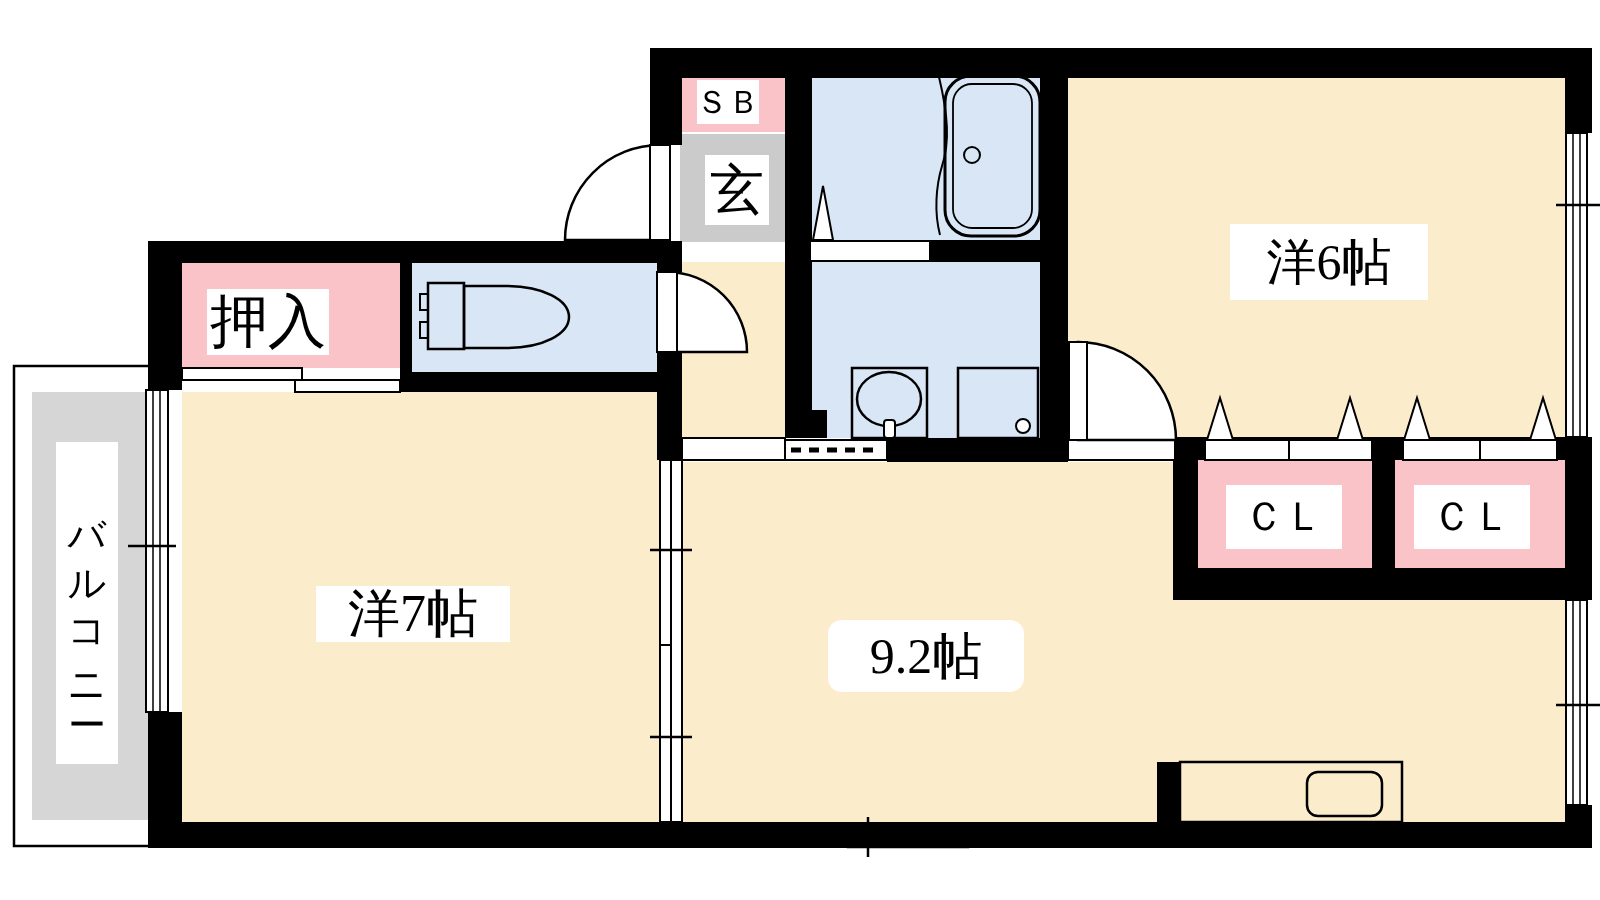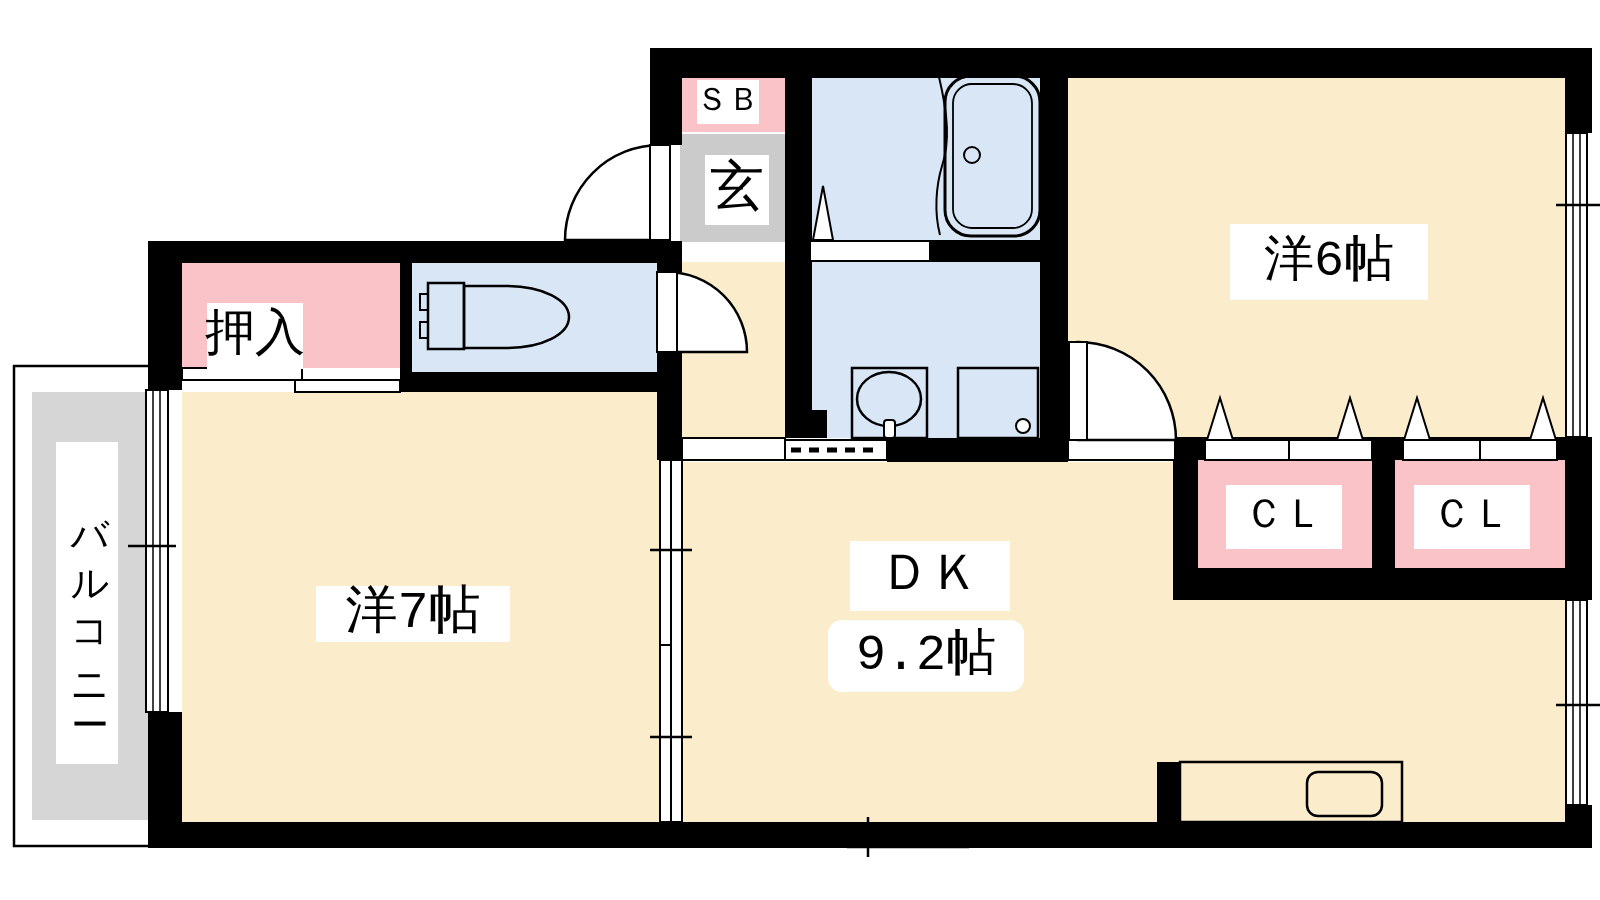--- a/index.html
+++ b/index.html
@@ -2,21 +2,21 @@
 <html style="--wall: #000000; --bg: #FFFFFF; --room_cream: #FBEDCB; --water_blue: #D8E6F6; --closet_pink: #F9C3C7; --genkan_gray: #CBCBCB; --balcony_gray: #D6D6D6; --counter_purple: #E8DFF4; --label_bg: #FFFFFF; --text: #000000;"><head>
 <meta charset="utf-8">
 <style>
   :root{
     --wall:#000000; --bg:#ffffff; --room_cream:#FBEDCB; --water_blue:#D8E6F6;
     --closet_pink:#F9C3C7; --genkan_gray:#CBCBCB; --balcony_gray:#D6D6D6;
     --counter_purple:#E8DFF4; --label_bg:#ffffff; --text:#000000;
   }
   html,body{margin:0;padding:0;background:var(--bg);}
   #stage{position:relative;width:1600px;height:900px;background:var(--bg);overflow:hidden;
-         font-family:Liberation Mono, monospace;}
+         font-family:Liberation Serif, serif;}
   svg{position:absolute;left:0;top:0;}
   .wall{fill:var(--wall);stroke:none;}
   .cream{fill:var(--room_cream);}
   .blue{fill:var(--water_blue);}
   .pink{fill:var(--closet_pink);}
   .gray{fill:var(--genkan_gray);}
   .bgray{fill:var(--balcony_gray);}
   .purple{fill:var(--counter_purple);}
   .white{fill:#ffffff;}
   .ln{stroke:#000;fill:none;}
@@ -177,21 +177,20 @@
     </g>
     <g>
       <rect x="1180" y="762" width="222" height="60" class="purple ln" stroke-width="2.5"></rect>
       <rect x="1307" y="772" width="75" height="44" rx="11" class="fix" stroke-width="2.5"></rect>
     </g>
   </g>
 </svg>
 
 <div class="label" style="left:697px;top:80px;width:62px;height:44px;font-size:32px;">ＳＢ</div>
 <div class="label" style="left:705px;top:155px;width:64px;height:70px;font-size:54px;">玄</div>
-<div class="label" style="left:207px;top:303px;width:96px;height:66px;font-size:50px;">押入</div>
+<div class="label" style="left:207px;top:289px;width:122px;height:66px;font-size:58px;">押入</div>
 <div class="label vert" style="left:56px;top:442px;width:62px;height:322px;font-size:38px;letter-spacing:10px;">バルコニー</div>
 <div class="label" style="left:1230px;top:224px;width:198px;height:76px;font-size:50px;">洋6帖</div>
 <div class="label" style="left:316px;top:586px;width:194px;height:56px;font-size:52px;">洋7帖</div>
-<div class="label" style="left:850px;top:541px;width:160px;height:70px;font-size:50px;">ＤＫ</div>
 <div class="label" style="left:828px;top:620px;width:196px;height:72px;font-size:50px;border-radius:14px;">9.2帖</div>
 <div class="label" style="left:1226px;top:485px;width:116px;height:64px;font-size:40px;">ＣＬ</div>
 <div class="label" style="left:1414px;top:485px;width:116px;height:64px;font-size:40px;">ＣＬ</div>
 </div>
 
 </body></html>

